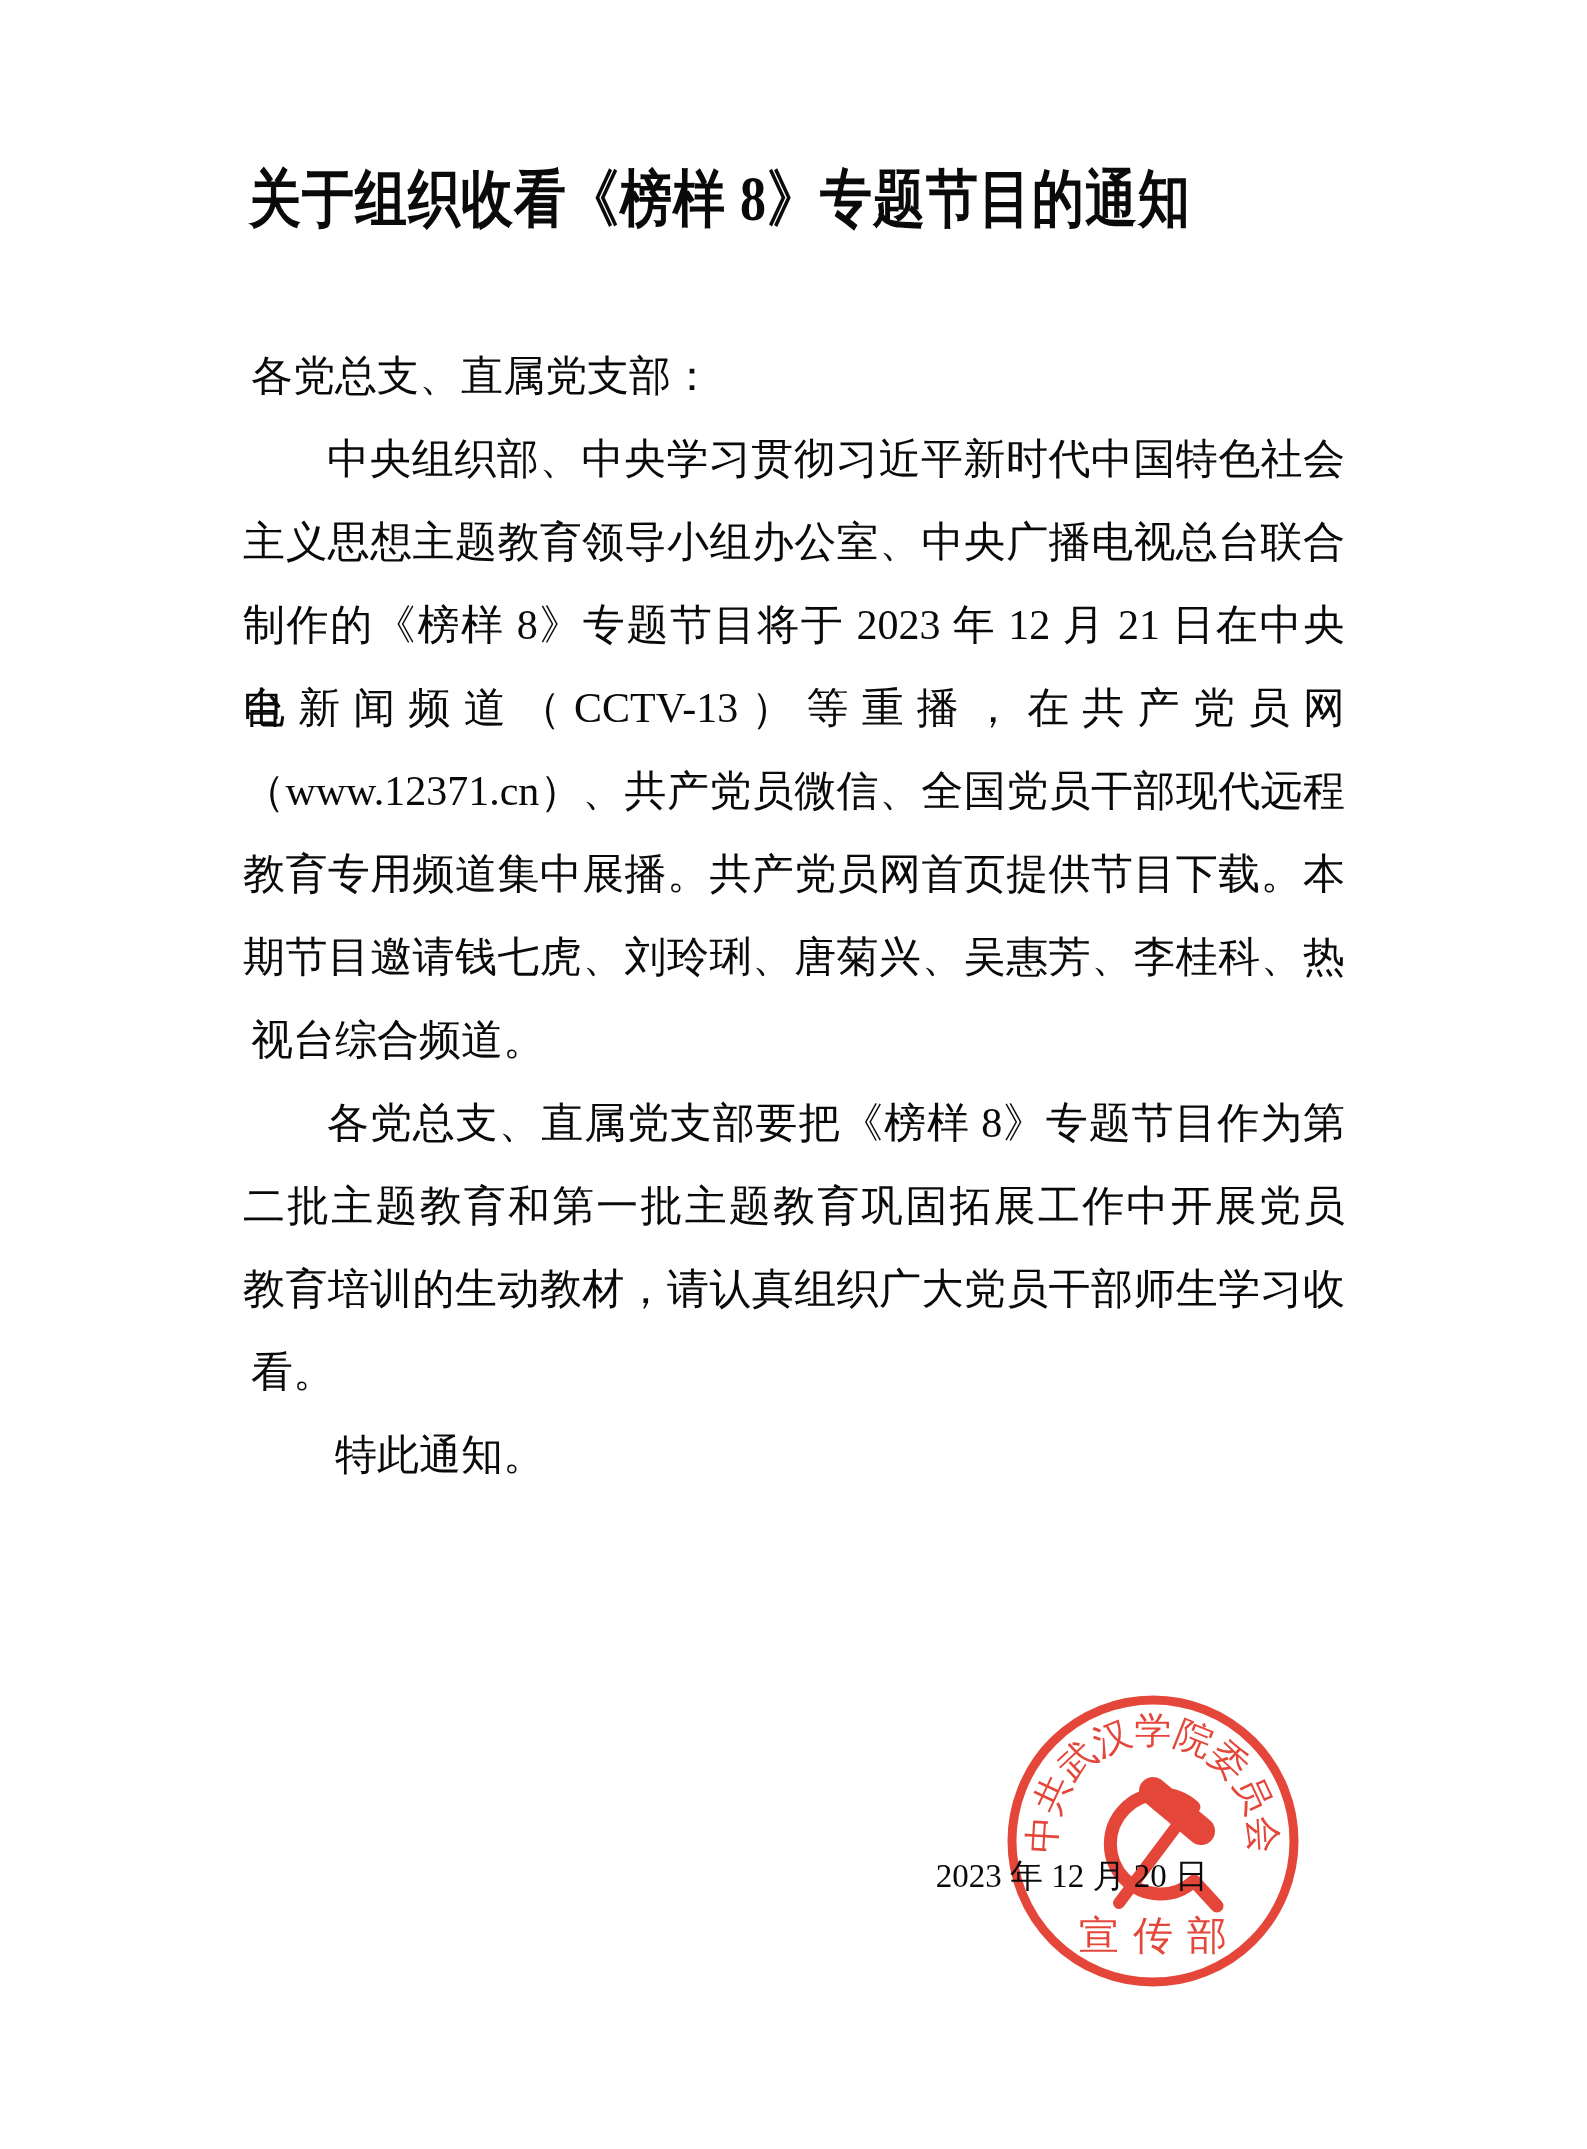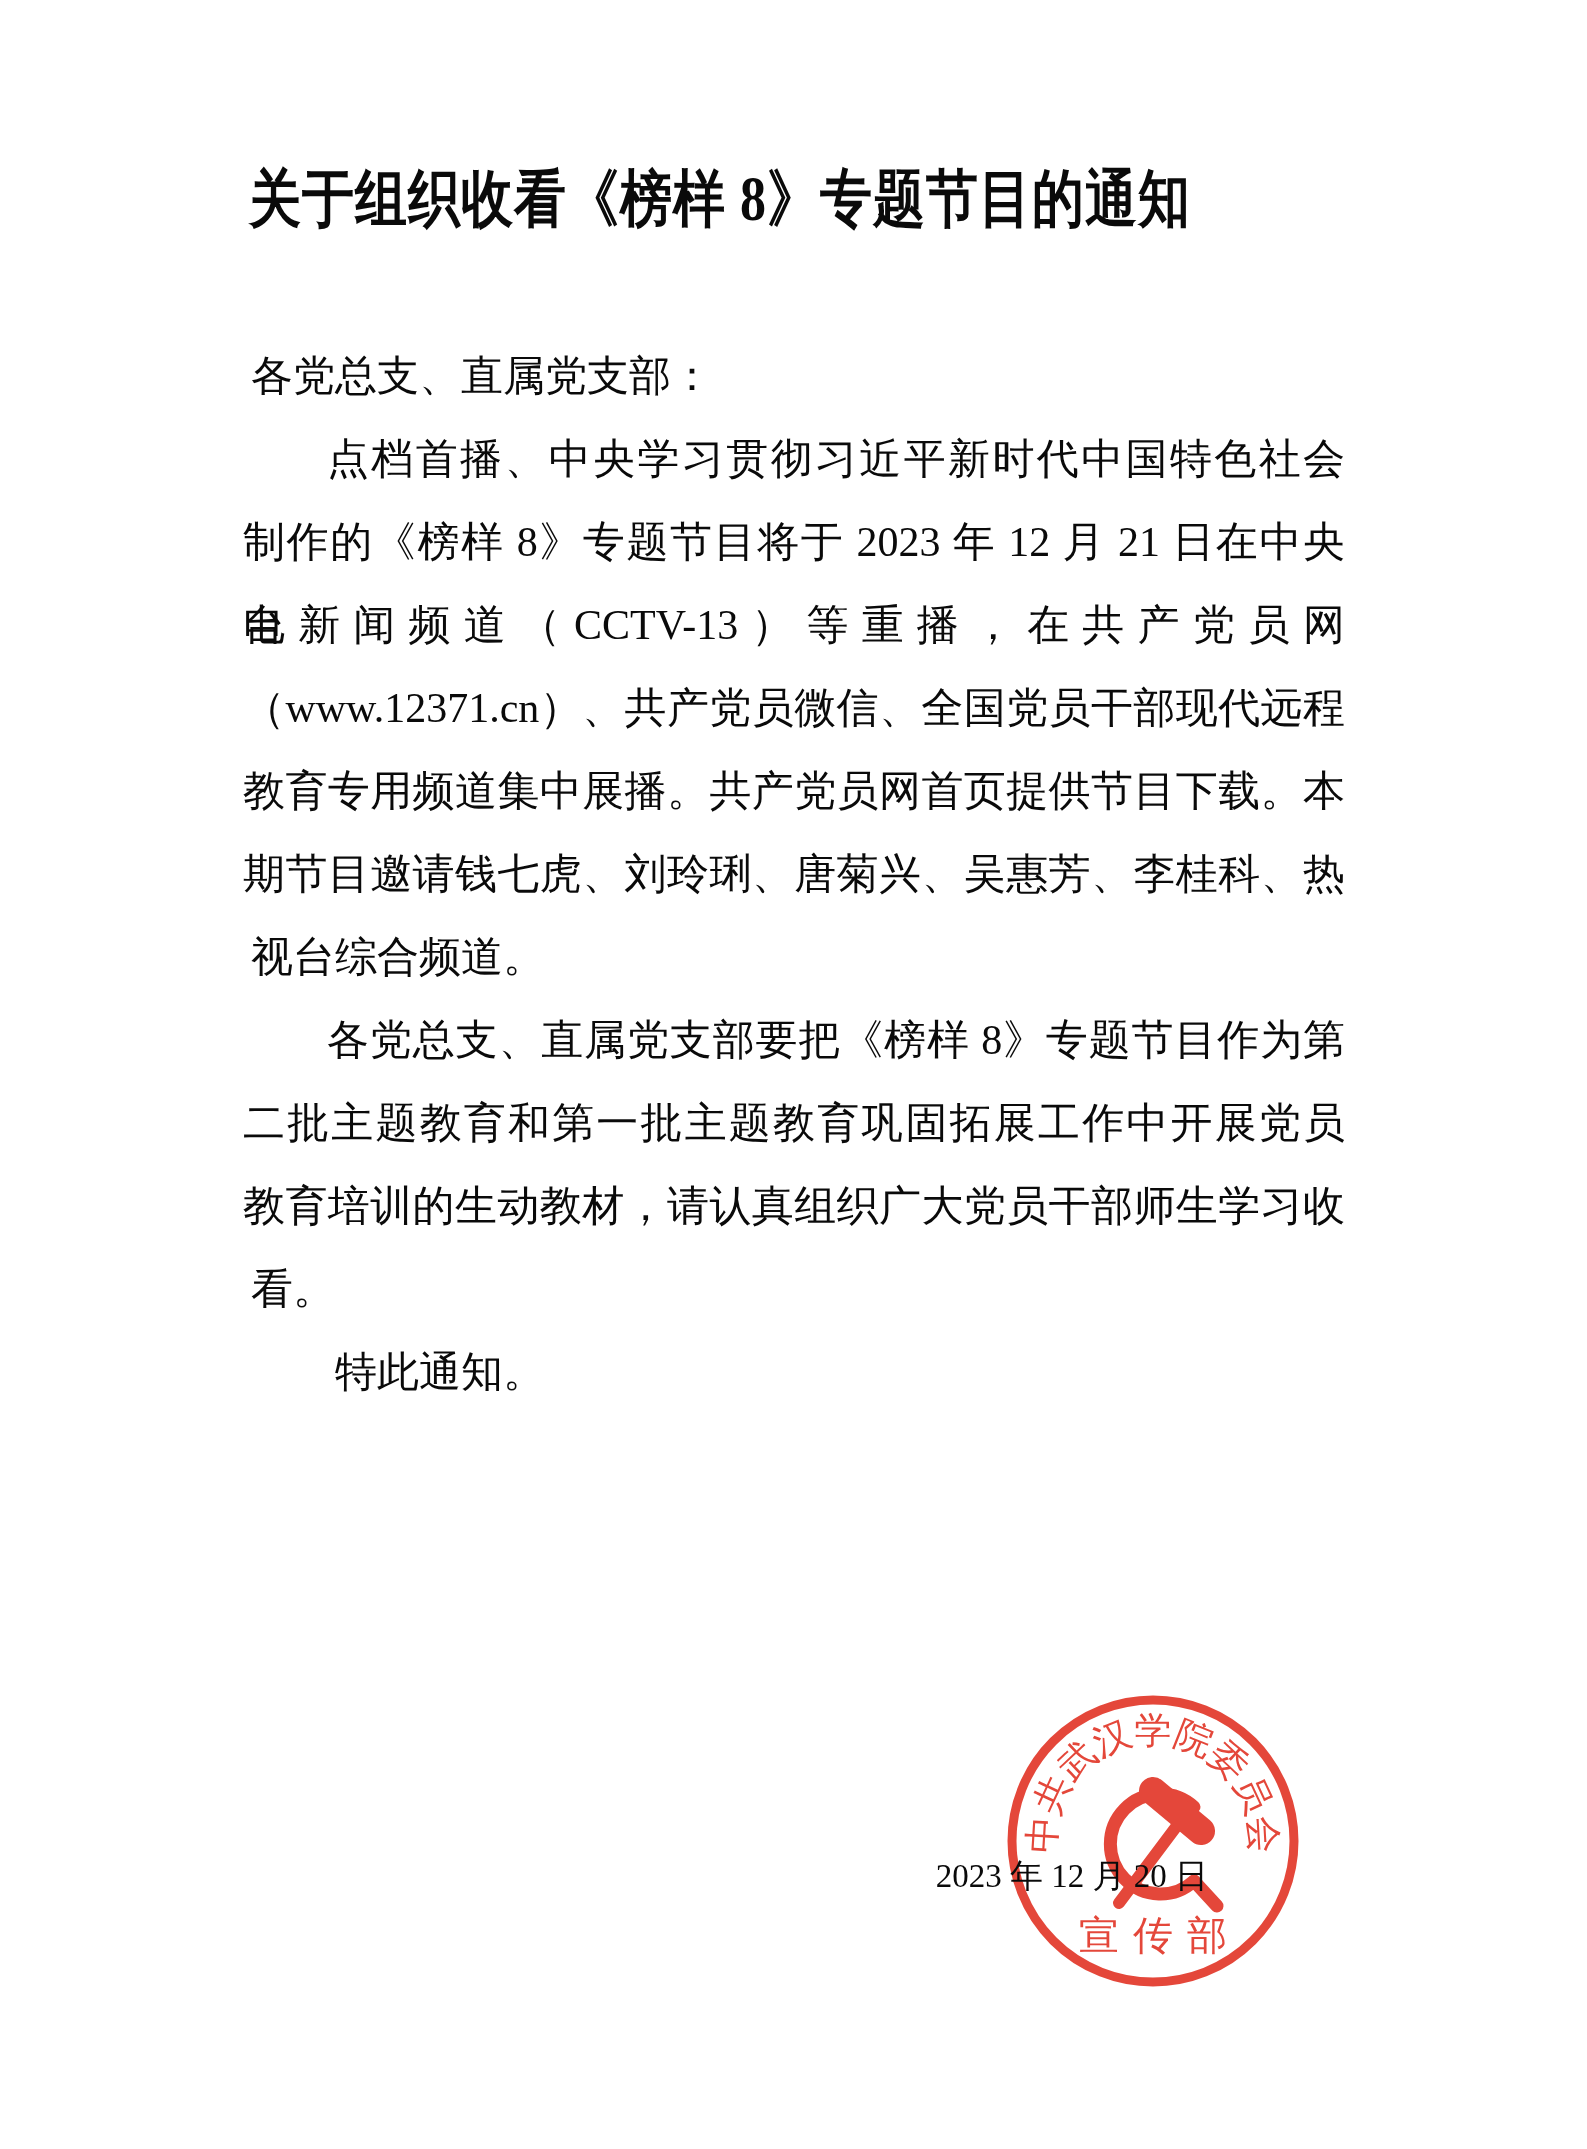--- a/index.html
+++ b/index.html
@@ -68,21 +68,22 @@
 </style>
 </head>
 <body>
 
 <div class="page">
 
   <div class="title">关于组织收看《榜样 8》专题节目的通知</div>
 
   <div class="body-text">
     <div class="line plain">各党总支、直属党支部：</div>
-    <div class="line indent">点档首播、中央学习贯彻习近平新时代中国特色社会</div>
+    <div class="line indent">中央组织部、中央学习贯彻习近平新时代中国特色社会</div>
+    <div class="line">主义思想主题教育领导小组办公室、中央广播电视总台联合</div>
     <div class="line">制作的《榜样 8》专题节目将于 2023 年 12 月 21 日在中央电</div>
     <div class="line">台新闻频道（CCTV-13）等重播，在共产党员网</div>
     <div class="line">（www.12371.cn）、共产党员微信、全国党员干部现代远程</div>
     <div class="line">教育专用频道集中展播。共产党员网首页提供节目下载。本</div>
     <div class="line">期节目邀请钱七虎、刘玲琍、唐菊兴、吴惠芳、李桂科、热</div>
     <div class="line plain">视台综合频道。</div>
     <div class="line indent">各党总支、直属党支部要把《榜样 8》专题节目作为第</div>
     <div class="line">二批主题教育和第一批主题教育巩固拓展工作中开展党员</div>
     <div class="line">教育培训的生动教材，请认真组织广大党员干部师生学习收</div>
     <div class="line plain">看。</div>

